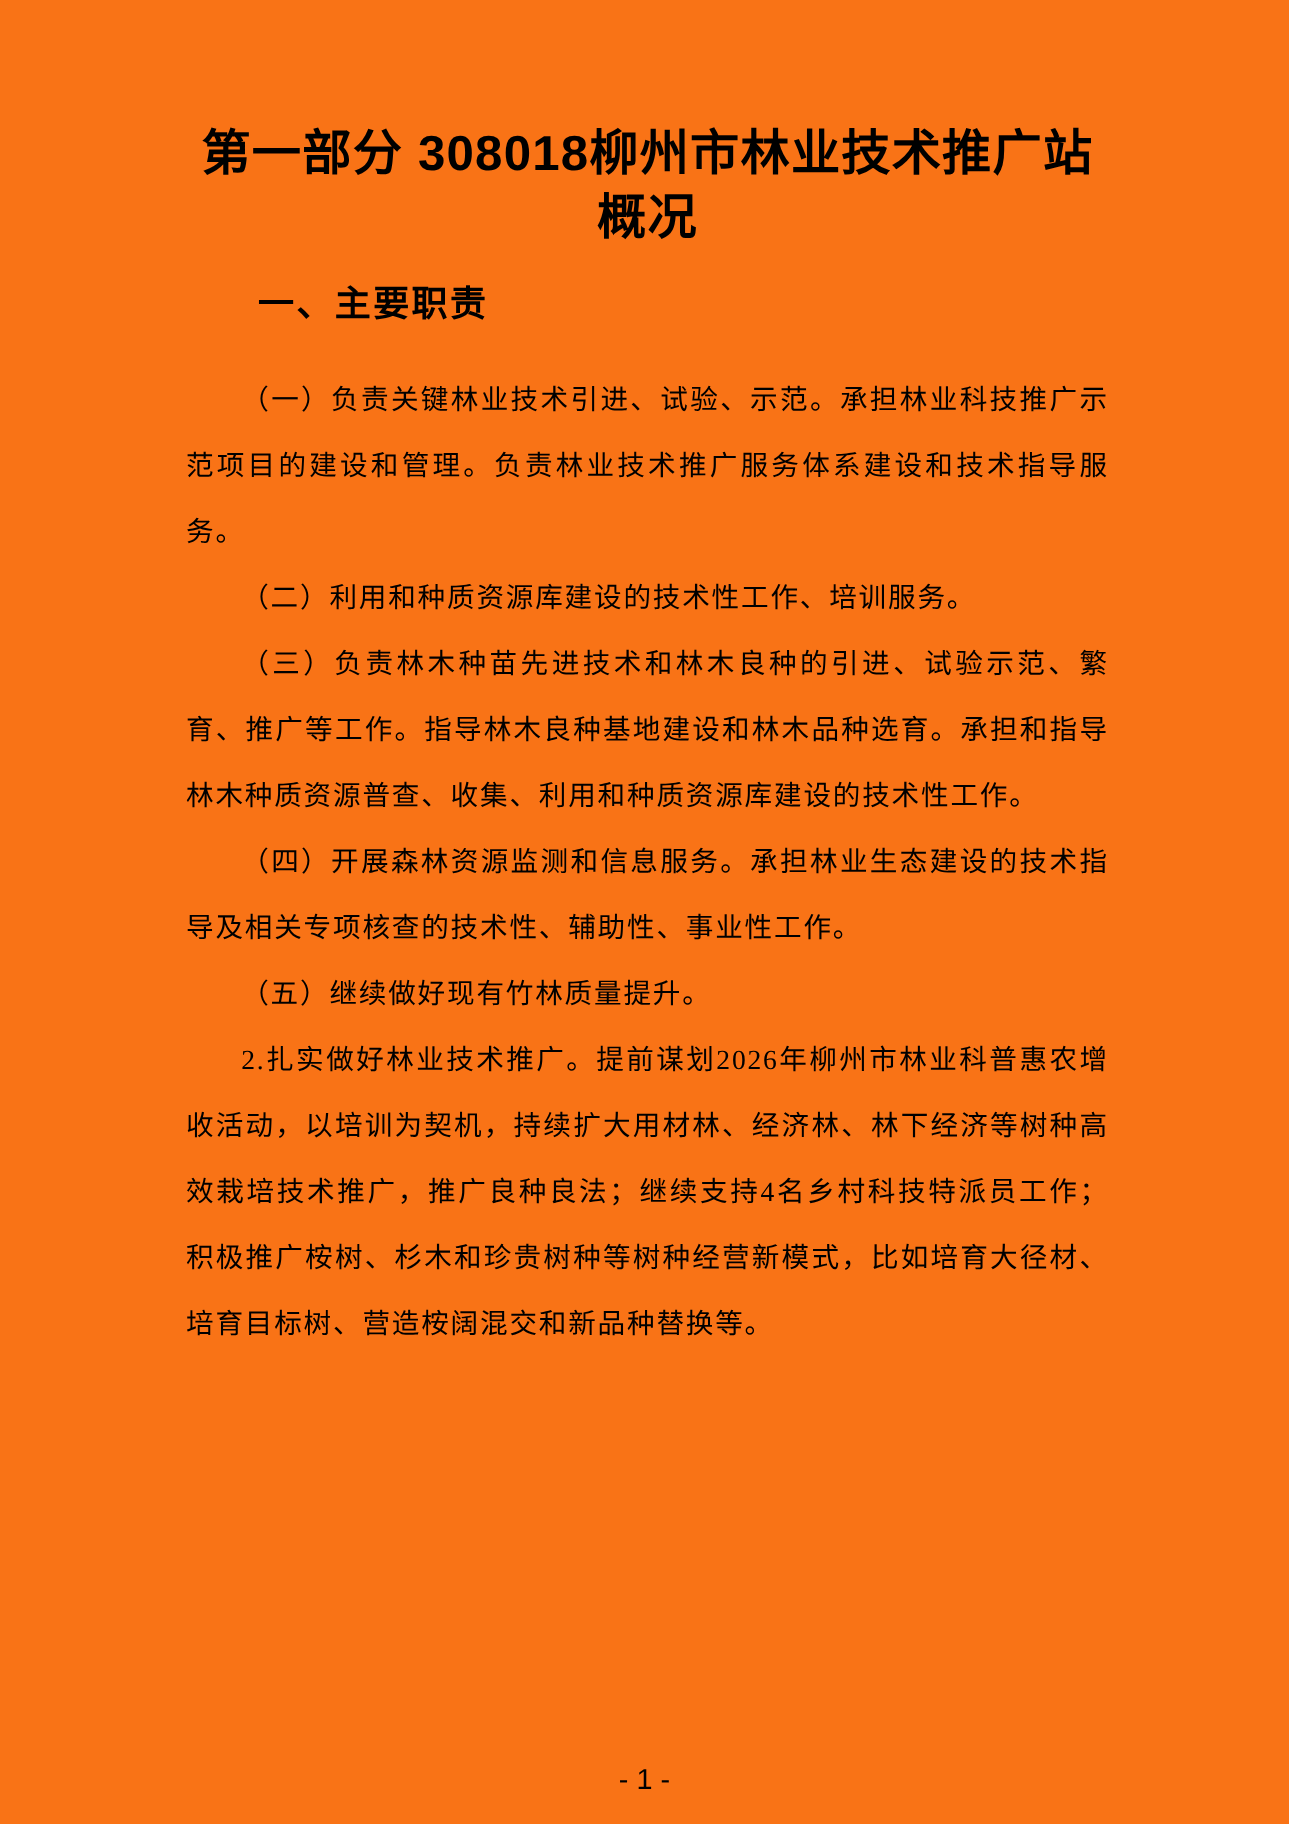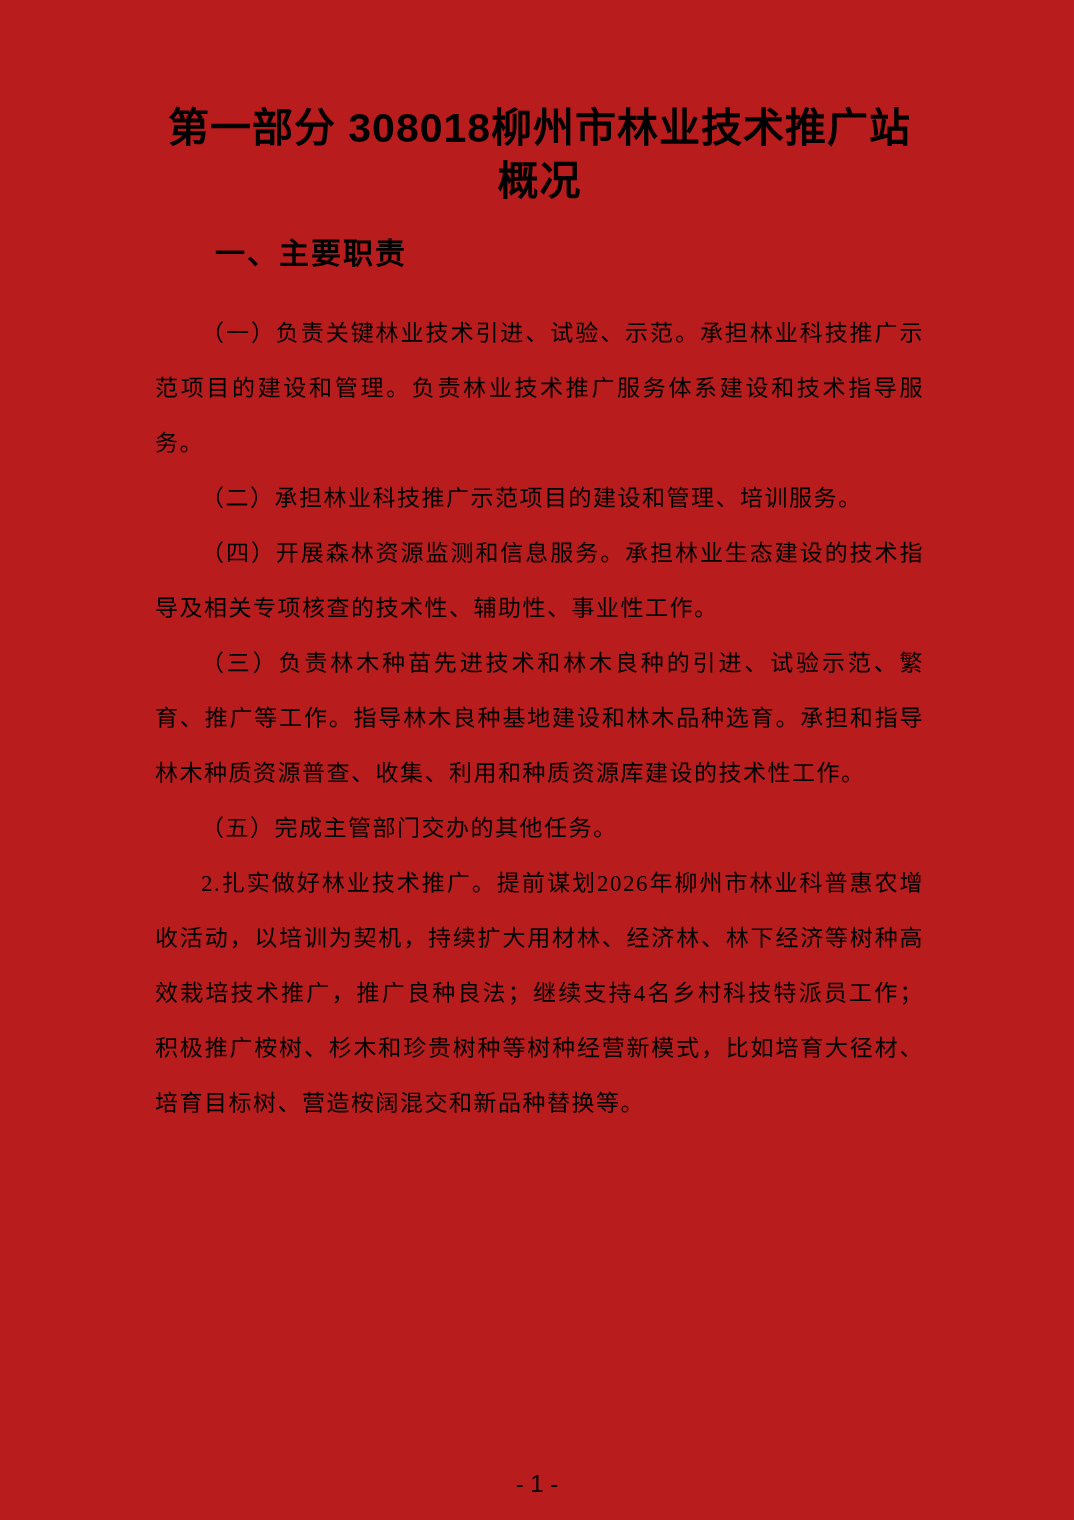--- a/index.html
+++ b/index.html
@@ -5,21 +5,21 @@
   html, body {
     margin: 0;
     padding: 0;
     background: #ffffff;
   }
   .page {
     position: relative;
     width: 1074px;
     height: 1520px;
     margin: 0 auto;
-    background: #b91c1c;
+    background: #f97316;
     color: #000000;
     box-sizing: border-box;
     padding: 102px 150px 0 155px;
     overflow: hidden;
     font-family: "Liberation Serif", serif;
   }
   .doc-title {
     font-family: "Liberation Sans", sans-serif;
     font-weight: 700;
     font-size: 41px;
@@ -62,22 +62,22 @@
 <body>
 
 <div class="page">
 
   <h1 class="doc-title">第一部分 308018柳州市林业技术推广站概况</h1>
 
   <h2 class="section-heading">一、主要职责</h2>
 
   <div class="body-text">
     <p>（一）负责关键林业技术引进、试验、示范。承担林业科技推广示范项目的建设和管理。负责林业技术推广服务体系建设和技术指导服务。</p>
-    <p>（二）承担林业科技推广示范项目的建设和管理、培训服务。</p>
+    <p>（二）利用和种质资源库建设的技术性工作、培训服务。</p>
+    <p>（三）负责林木种苗先进技术和林木良种的引进、试验示范、繁育、推广等工作。指导林木良种基地建设和林木品种选育。承担和指导林木种质资源普查、收集、利用和种质资源库建设的技术性工作。</p>
     <p>（四）开展森林资源监测和信息服务。承担林业生态建设的技术指导及相关专项核查的技术性、辅助性、事业性工作。</p>
-    <p>（三）负责林木种苗先进技术和林木良种的引进、试验示范、繁育、推广等工作。指导林木良种基地建设和林木品种选育。承担和指导林木种质资源普查、收集、利用和种质资源库建设的技术性工作。</p>
-    <p>（五）完成主管部门交办的其他任务。</p>
+    <p>（五）继续做好现有竹林质量提升。</p>
     <p>2.扎实做好林业技术推广。提前谋划2026年柳州市林业科普惠农增收活动，以培训为契机，持续扩大用材林、经济林、林下经济等树种高效栽培技术推广，推广良种良法；继续支持4名乡村科技特派员工作；积极推广桉树、杉木和珍贵树种等树种经营新模式，比如培育大径材、培育目标树、营造桉阔混交和新品种替换等。</p>
   </div>
 
   <div class="page-footer">- 1 -</div>
 
 </div>
 
 </body></html>

